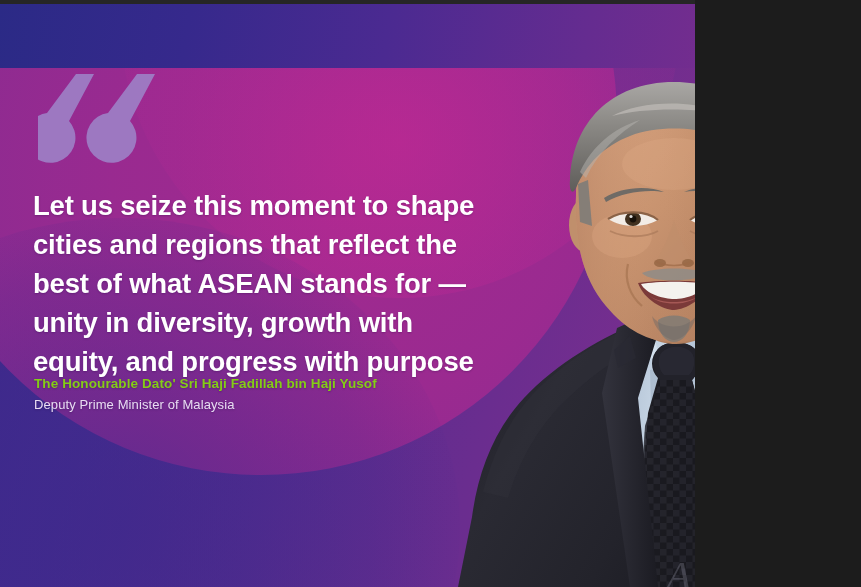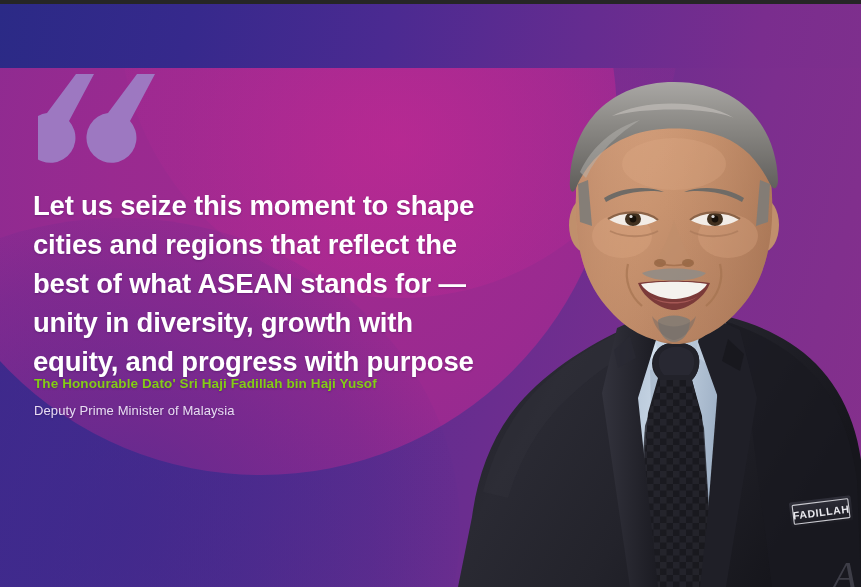--- a/index.html
+++ b/index.html
@@ -7,21 +7,21 @@
 
   html,body{
     width:861px; height:587px;
     background:#1c1c1c;
     overflow:hidden;
     font-family:"Liberation Sans", sans-serif;
   }
 
   #slide{
     position:relative;
-    width:861px; height:587px;
+    width:695px; height:587px;
     overflow:hidden;
     background:#262626;
   }
 
   
   .top-strip{
     position:absolute; left:0; top:0;
     width:861px; height:4px;
     background:#262626;
     z-index:60;
@@ -132,21 +132,21 @@
     line-height:19px;
     white-space:nowrap;
     text-shadow:0 1px 2px rgba(40,10,70,.3);
   }
   .attrib-role{
     color:#e8dcf2;
     font-size:13px;
     font-weight:400;
     letter-spacing:.1px;
     line-height:19px;
-    margin-top:8px;
+    margin-top:2px;
     white-space:nowrap;
     text-shadow:0 1px 2px rgba(40,10,70,.3);
   }
 
   
   .portrait{
     position:absolute;
     left:452px; top:68px;
     width:409px; height:519px;
     z-index:30;

